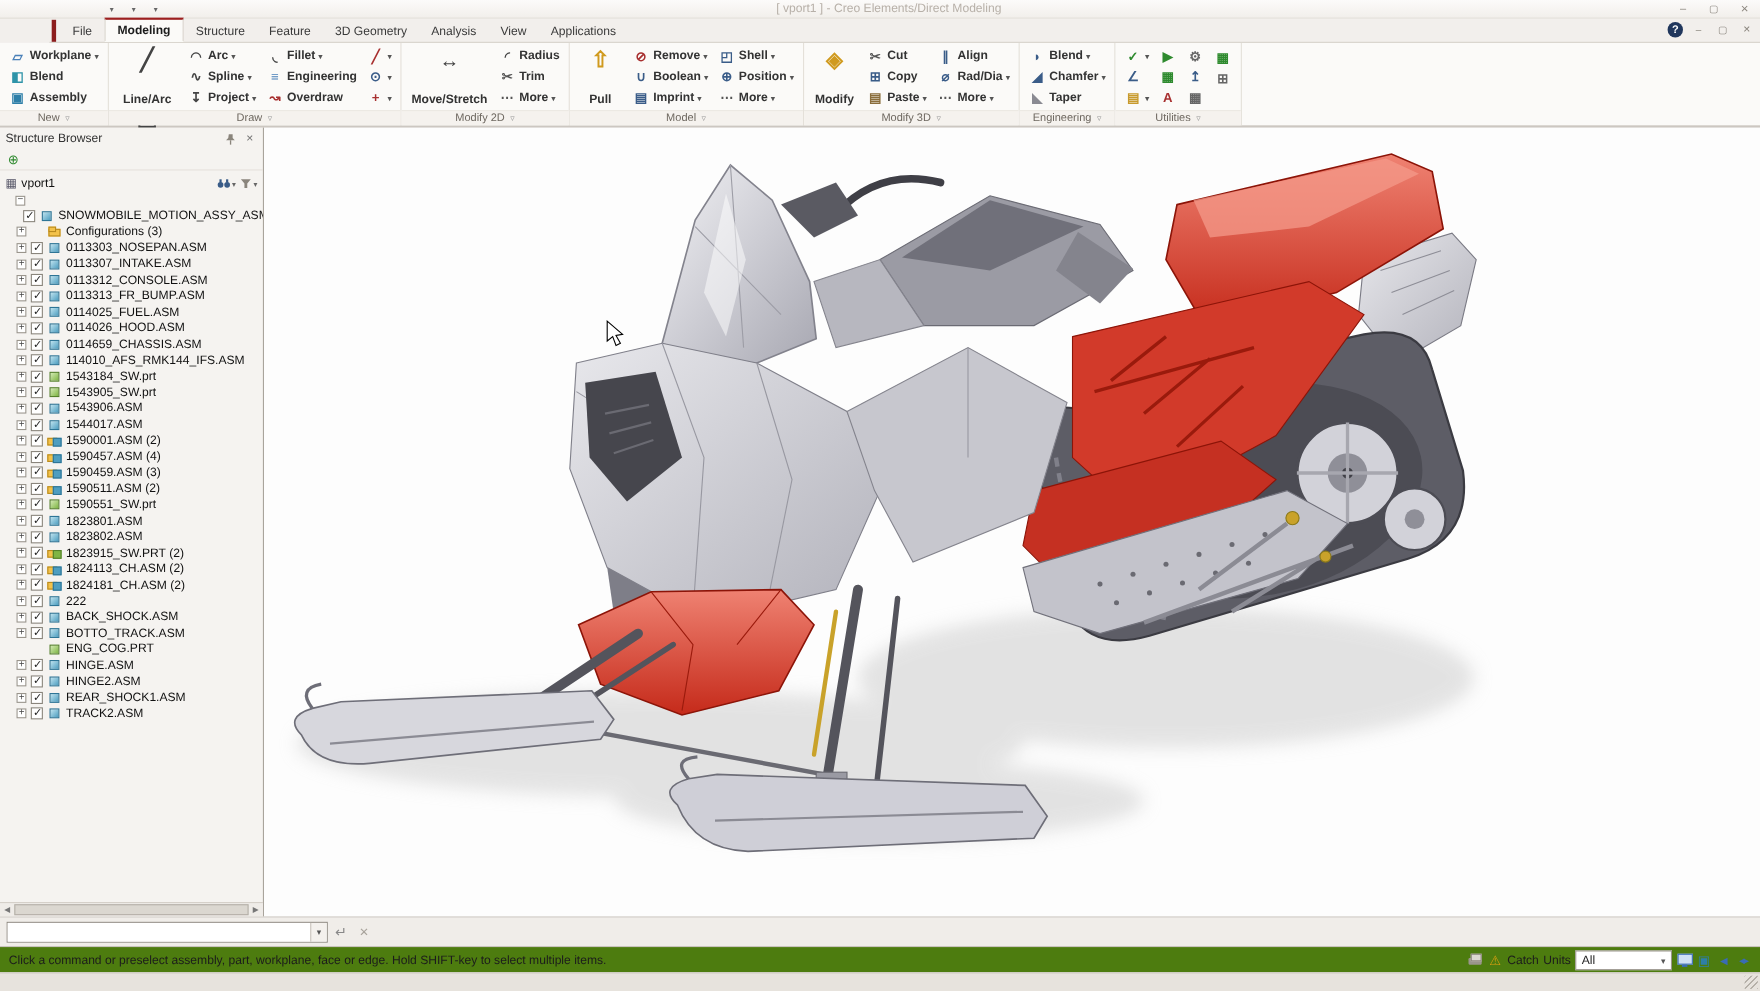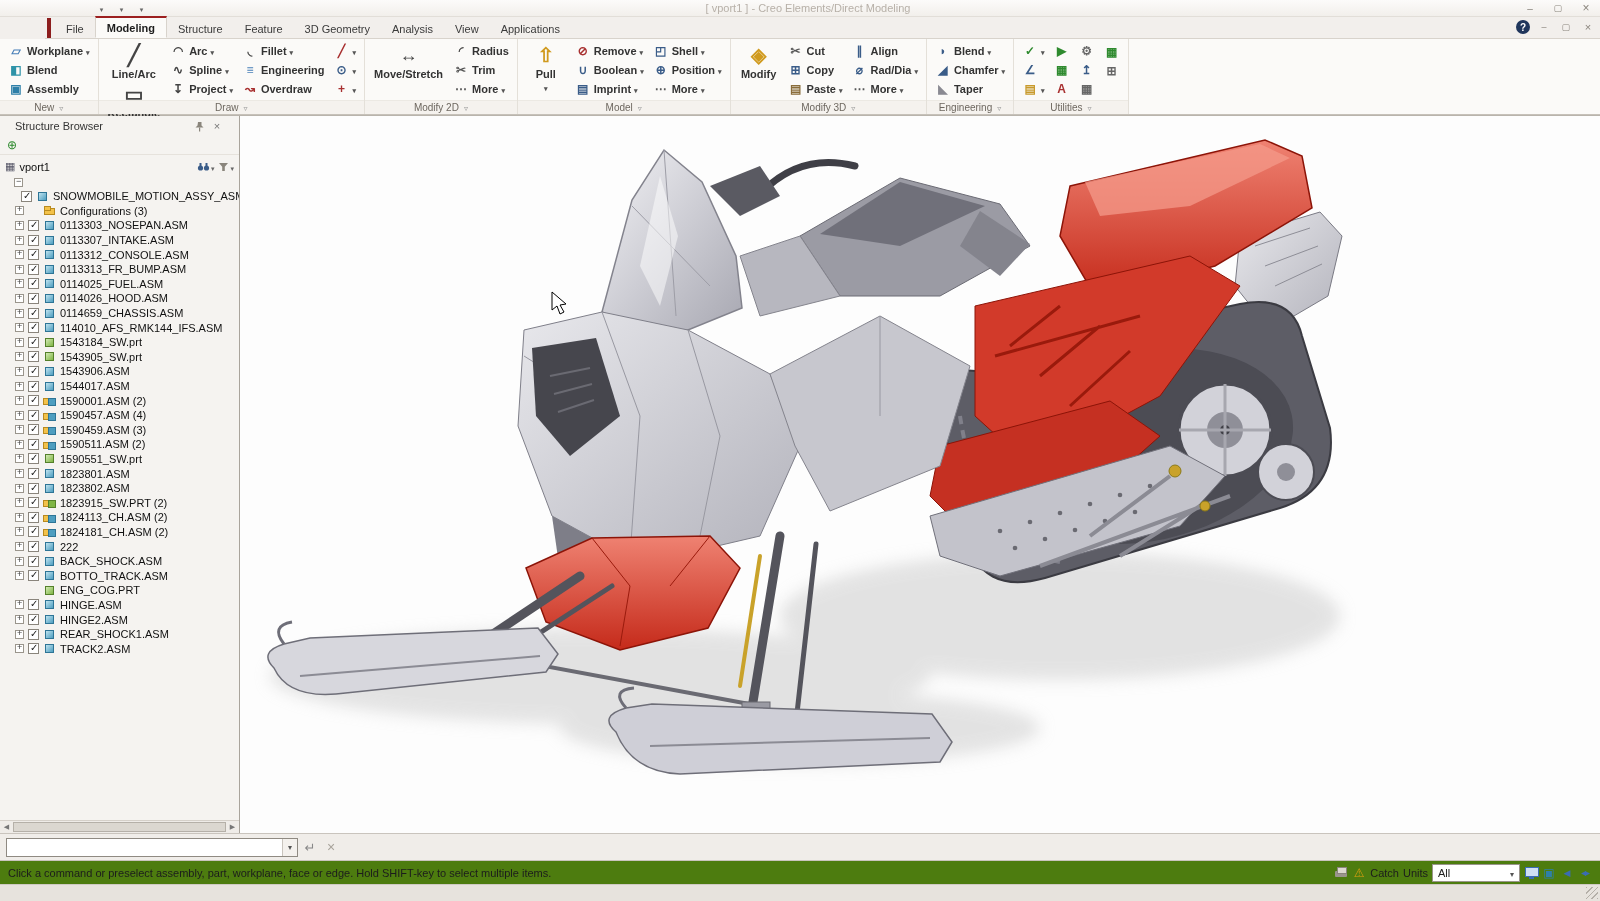--- a/index.html
+++ b/index.html
@@ -33,21 +33,21 @@
 
   
   .ribbon { height:76px; display:flex; background:#fbfaf8; border-bottom:1px solid #c6c1b9; }
   .rgroup { display:flex; flex-direction:column; border-right:1px solid #e4e0d9; }
   .rbody { height:61px; display:flex; padding:2px 5px; gap:3px; }
   .rcol { display:flex; flex-direction:column; justify-content:flex-start; }
   .rcol.small { padding-top:1px; }
   .rbtn { display:flex; align-items:center; white-space:nowrap; border-radius:2px;font-weight:bold; }
   .rbtn.small { height:19px; gap:3px; padding:0 3px; }
   .rbtn.big { flex-direction:column; justify-content:flex-start; width:auto; min-width:46px;
-    padding:2px 4px 0; gap:1px; text-align:center; height:57px; }
+    padding:2px 4px 0; gap:18px; text-align:center; height:57px; }
   .rlabel { color:#333; }
   .ric { display:inline-flex; align-items:center; justify-content:center; width:16px; height:16px;
     font-size:12px; line-height:1; flex:none; }
   .rbtn.big .ric { width:24px; height:24px; font-size:20px; }
   .rarrow::before { content:"▾"; font-size:7px; color:#555; }
   .rgroup-label { height:14px; display:flex; align-items:center; justify-content:center; gap:5px;
     background:#f5f2ee; border-top:1px solid #ecuele5; border-top:1px solid #ece9e3; color:#6d675f; font-size:10px; }
   .rgl-arrow::before { content:"▿"; font-size:8px; color:#999; }
   .ribbon-fill { flex:1; }
 
@@ -98,21 +98,21 @@
   .ic-grid::before{content:"▦";color:#666}
   .ic-gridgreen::before{content:"▦";color:#2e8a2e}
   .ic-calc::before{content:"⊞";color:#666}
   .qarrow::before{content:"▾";font-size:7px;color:#666}
 
   
   .main { height:718px; display:flex; border-top:1px solid #b9b4ac; }
 
   
   .sidebar { width:240px; background:#f5f3f0; border-right:1px solid #a9a49c; display:flex; flex-direction:column; }
-  .sb-header { height:20px; display:flex; align-items:center; padding:0 15px; gap:4px; }
+  .sb-header { height:20px; display:flex; align-items:center; padding:0 5px; gap:4px; }
   .sb-title { flex:1; color:#333; }
   .sb-iconbtn { width:14px; height:14px; display:flex; align-items:center; justify-content:center; color:#777; }
   .sb-toolbar { height:19px; display:flex; align-items:center; padding:0 5px; border-bottom:1px solid #e6e2dc; }
   .ic-sbtool::before{content:"⊕";color:#2e8a2e;font-size:12px}
   .sb-vport { height:18px; display:flex; align-items:flex-end; gap:4px; padding:0 5px; }
   .ic-vport::before{content:"▦";color:#556;font-size:11px}
   .sb-vport-label { flex:1; color:#111; }
   .dd-mini { display:flex; align-items:center; gap:1px; }
   .dd-mini .mini-arrow::before{content:"▾";font-size:7px;color:#666}
 

